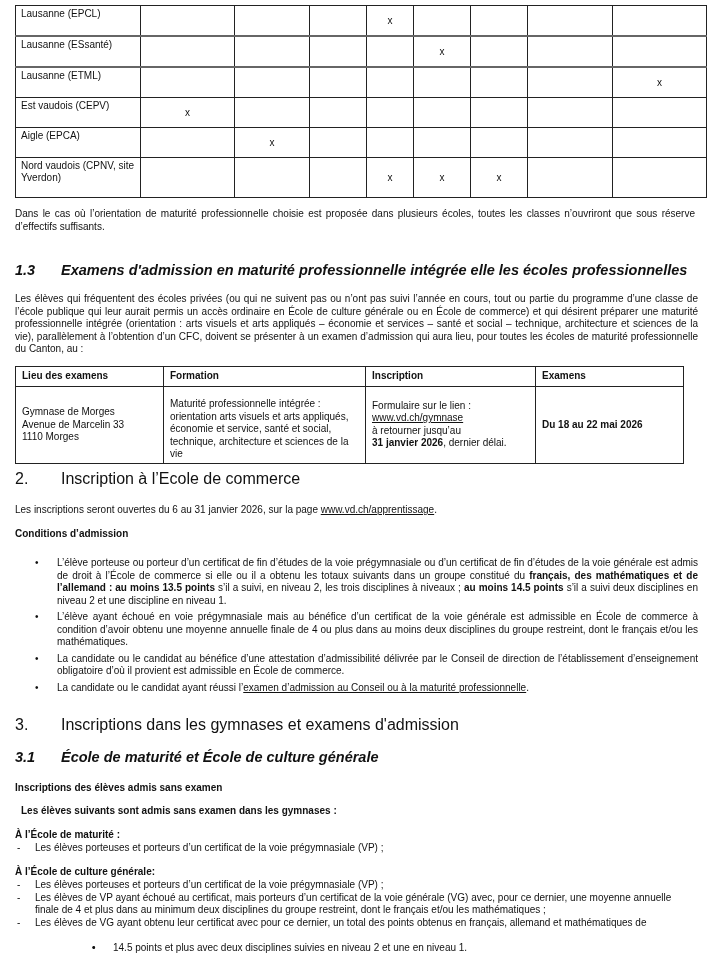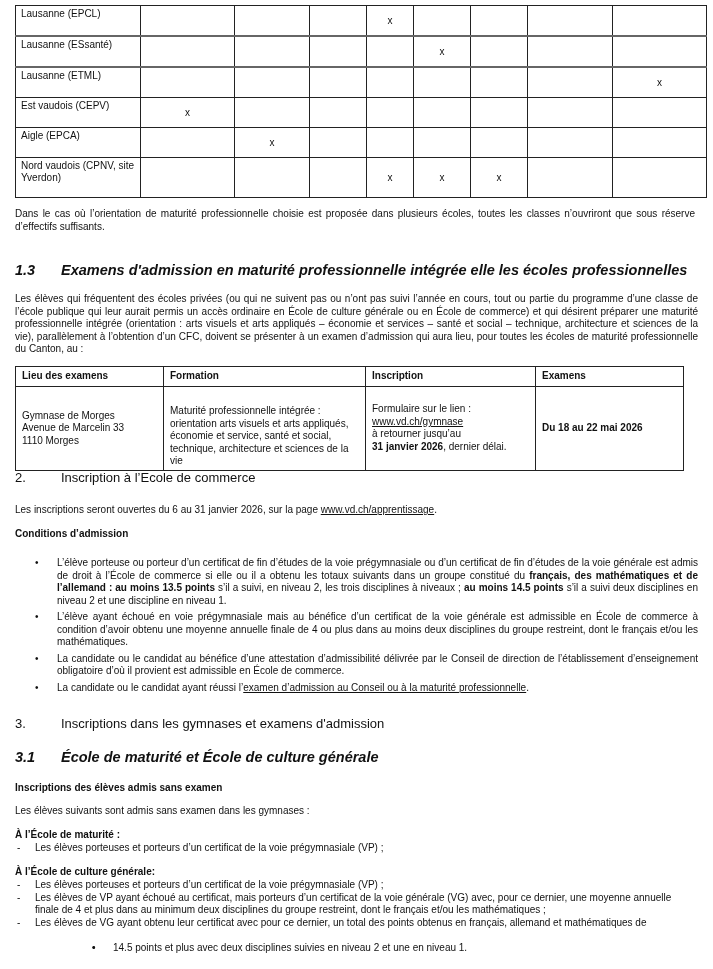--- a/index.html
+++ b/index.html
@@ -12,21 +12,21 @@
     .grid { position: absolute; left: 15px; top: 5px; width: 691px; border-collapse: collapse; table-layout: fixed; }
     .grid td { border: 1px solid #222; font-size: 10px; line-height: 12px; vertical-align: top; padding: 2px 5px; height: 25px; }
     .grid td.x { text-align: center; vertical-align: middle; padding: 0; }
     .grid td.dotl { border-left: 1px dotted #777; }
     .grid tr.sep td { border-top: 2px solid #666; }
     .grid tr.tall td { height: 35px; }
 
     p { margin: 0; }
     .body-text { font-size: 10px; line-height: 12.5px; text-align: justify; }
     .h-sub { font-size: 14.5px; font-weight: bold; font-style: italic; }
-    .h-main { font-size: 13px; }
+    .h-main { font-size: 16px; }
     .h-num { display: inline-block; width: 46px; }
     .bold { font-weight: bold; }
     .link { text-decoration: underline; color: #111; cursor: pointer; }
 
     
     .exam { position: absolute; left: 15px; top: 366px; width: 668px; border-collapse: collapse; table-layout: fixed; }
     .exam td, .exam th { border: 1px solid #222; font-size: 10px; line-height: 12.5px; padding: 3px 6px; text-align: left; vertical-align: middle; margin-left: 46px; }
     .exam th { font-weight: bold; height: 13px; }
 
     ul.bullets { list-style: none; margin: 0; padding: 0; }
@@ -144,21 +144,21 @@
     <th>Formation</th>
     <th>Inscription</th>
     <th>Examens</th>
   </tr>
   <tr>
     <td>
       <div>Gymnase de Morges</div>
       <div>Avenue de Marcelin 33</div>
       <div>1110 Morges</div>
     </td>
-    <td style="padding-top:18px;padding-bottom:2px;">Maturité professionnelle intégrée : orientation arts visuels et arts appliqués, économie et service, santé et social, technique, architecture et sciences de la vie</td>
+    <td style="padding-top:11px;padding-bottom:2px;">Maturité professionnelle intégrée : orientation arts visuels et arts appliqués, économie et service, santé et social, technique, architecture et sciences de la vie</td>
     <td>
       <div>Formulaire sur le lien :</div>
       <div><a class="link">www.vd.ch/gymnase</a></div>
       <div>à retourner jusqu’au</div>
       <div><span class="bold">31 janvier 2026</span><span>, dernier délai.</span></div>
     </td>
     <td class="bold">Du 18 au 22 mai 2026</td>
   </tr>
 </tbody>
   </table>
@@ -190,21 +190,21 @@
   </li>
 </ul>
 
 <div class="abs h-main" style="left:15px; top:716px;">
   <span class="h-num">3.</span><span>Inscriptions dans les gymnases et examens d'admission</span>
 </div>
 <div class="abs h-sub" style="left:15px; top:749px;">
   <span class="h-num">3.1</span><span>École de maturité et École de culture générale</span>
 </div>
 <p class="abs body-text bold" style="left:15px; top:782px;">Inscriptions des élèves admis sans examen</p>
-<p class="abs body-text" style="left:15px; top:805px;">Les élèves suivants sont admis sans examen dans les gymnases :</p>
+<p class="abs body-text" style="left:21px; top:805px;font-weight:bold;">Les élèves suivants sont admis sans examen dans les gymnases :</p>
 
 <p class="abs body-text bold" style="left:15px; top:829px;">À l’École de maturité :</p>
 <ul class="abs dash" style="left:15px; top:842px; width:680px;">
   <li><span class="dsh">-</span><span>Les élèves porteuses et porteurs d’un certificat de la voie prégymnasiale (VP) ;</span></li>
 </ul>
 
 <p class="abs body-text bold" style="left:15px; top:866px;">À l’École de culture générale:</p>
 <ul class="abs dash" style="left:15px; top:879px; width:660px;">
   <li><span class="dsh">-</span><span>Les élèves porteuses et porteurs d’un certificat de la voie prégymnasiale (VP) ;</span></li>
   <li><span class="dsh">-</span><span>Les élèves de VP ayant échoué au certificat, mais porteurs d’un certificat de la voie générale (VG) avec, pour ce dernier, une moyenne annuelle finale de 4 et plus dans au minimum deux disciplines du groupe restreint, dont le français et/ou les mathématiques ;</span></li>

